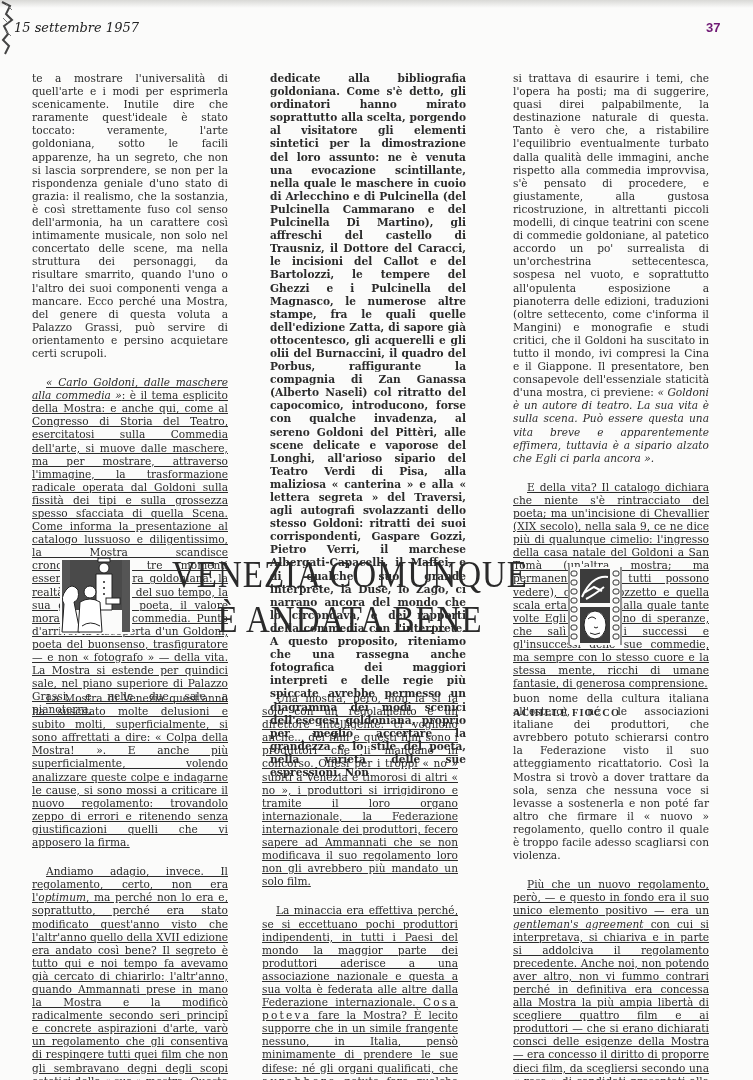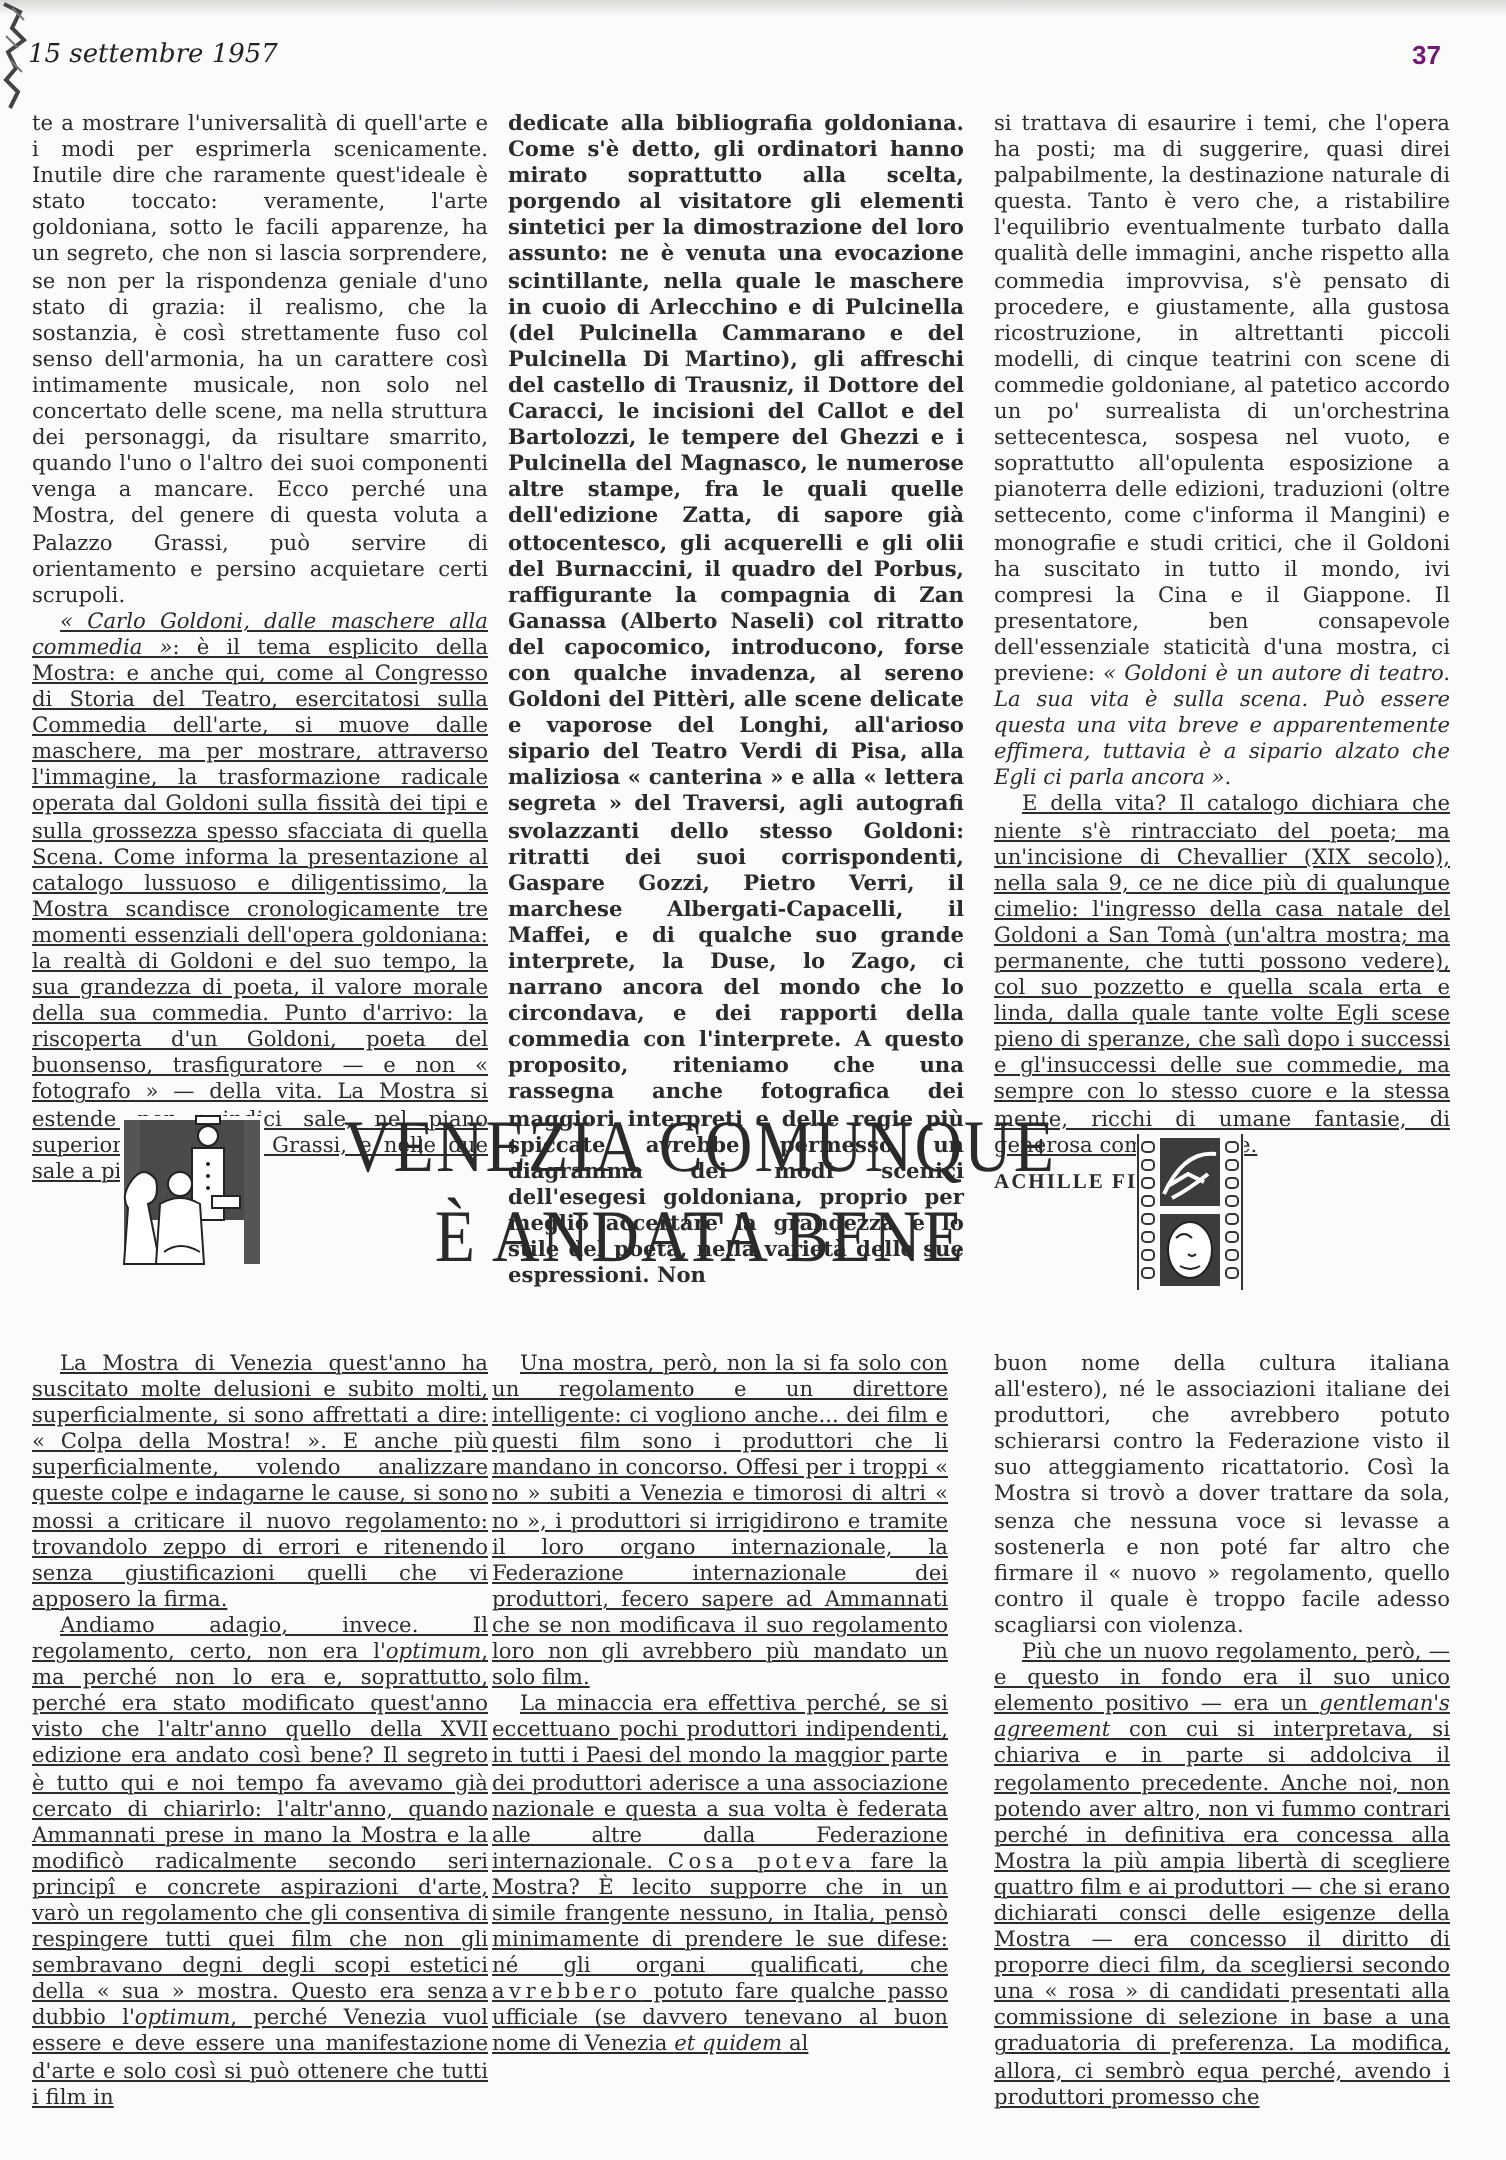--- a/index.html
+++ b/index.html
@@ -16,21 +16,21 @@
     font-family:"DejaVu Serif", serif; color:#222; }
   .hdr-title { position:absolute; left:282px; top:5px; font-size:15px; letter-spacing:2.6px;
     font-family:"Liberation Serif", serif; color:#222; }
   .hdr-hand { font-family:"DejaVu Sans", sans-serif; font-size:16px; letter-spacing:0; color:#333; }
   .hdr-page { position:absolute; left:706px; top:6px; font-size:13px; font-weight:bold;
     font-family:"Liberation Sans", sans-serif; color:#701a75; }
   .binder { position:absolute; left:0; top:0; width:16px; height:58px; }
 
   .col { position:absolute; font-size:10.6px; line-height:13.1px; text-align:justify;
     font-family:"DejaVu Serif", serif; color:#2b2b2b; }
-  .col p { margin:0; }
+  .col p { margin:16px; }
   .col p.indent { text-indent:14px;text-decoration:underline; }
   .c1 { left:16px; top:56px; width:228px; }
   .c2 { left:254px; top:56px; width:228px;font-weight:bold; }
   .c3 { left:497px; top:56px; width:228px; }
   .signature { text-align:left; font-weight:bold; letter-spacing:1px; font-size:10.5px;
     margin-top:5px !important; font-family:"Liberation Serif", serif; }
   .ital { font-style:italic; }
 
   .banner { position:absolute; left:0; top:544px; width:724px; height:95px; }
   .art-left { position:absolute; left:60px; top:12px; width:72px; height:78px; }

